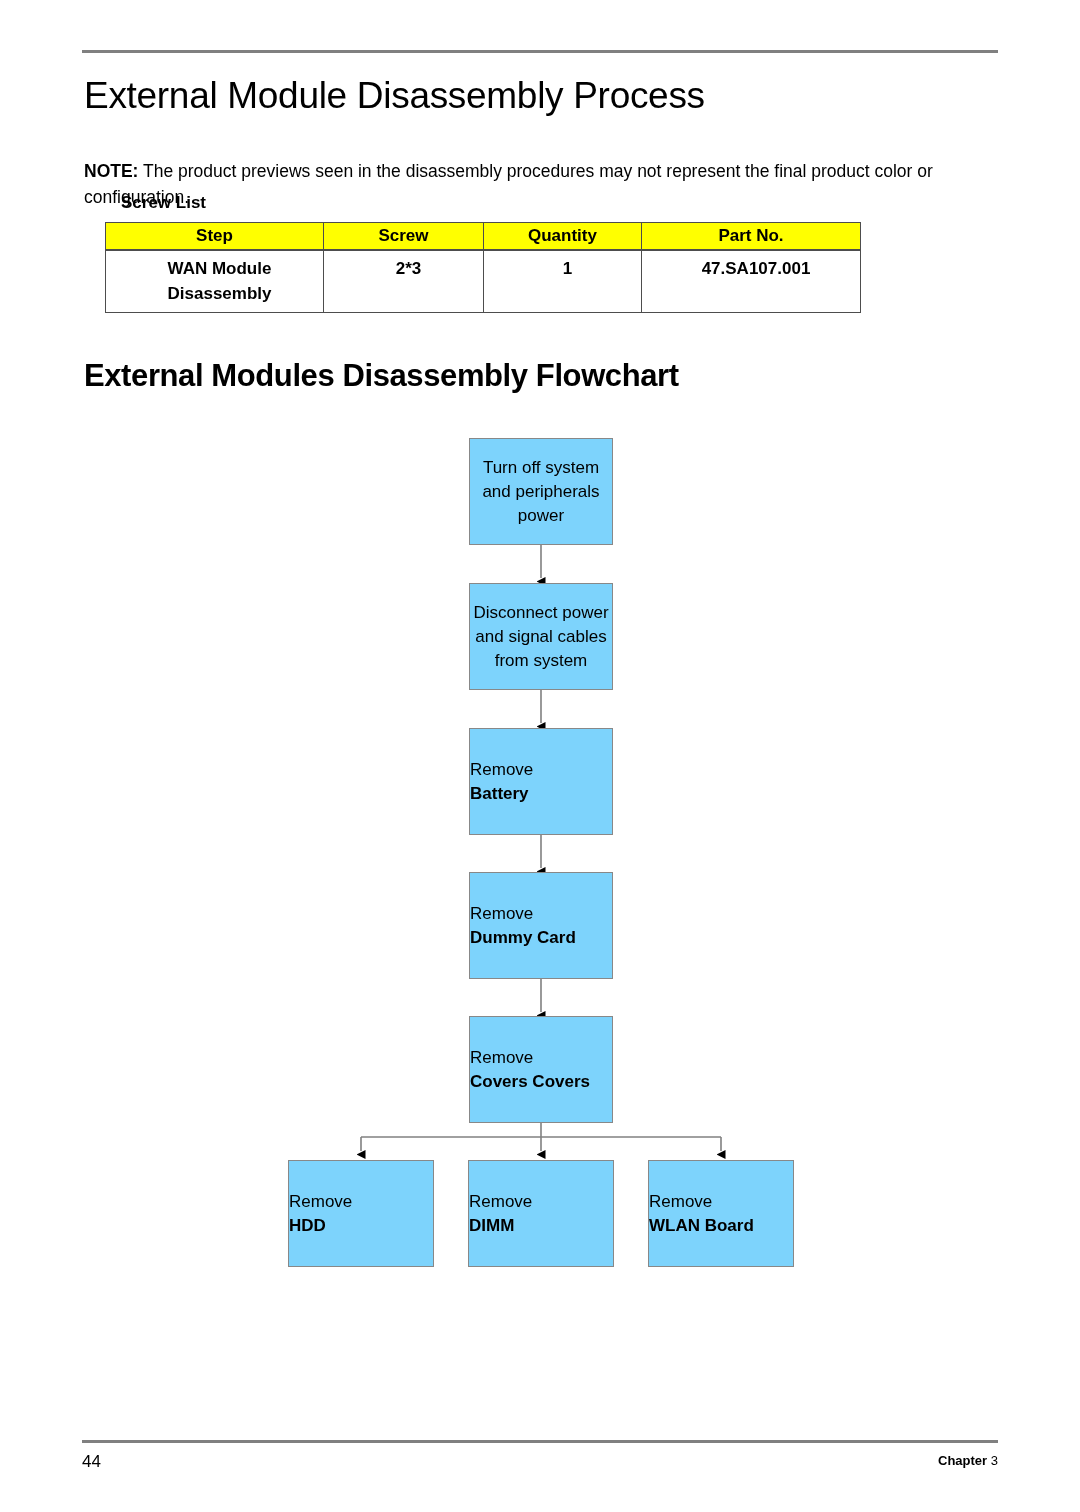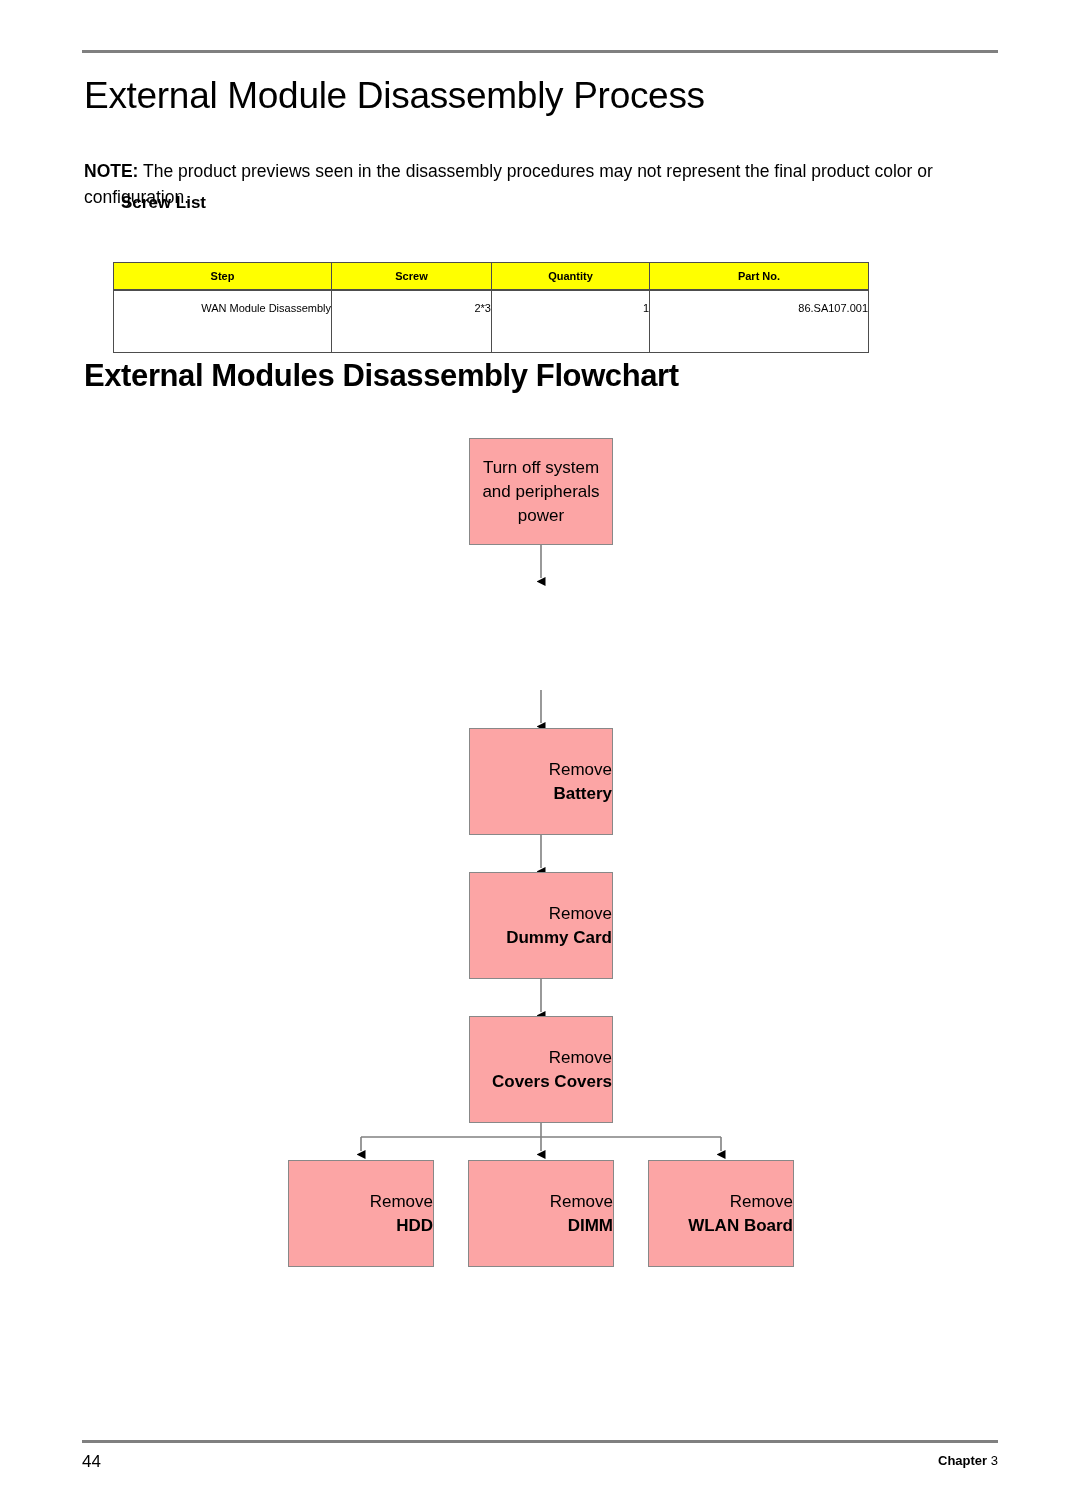--- a/index.html
+++ b/index.html
@@ -100,72 +100,71 @@
     line-height: 40px;
     font-weight: bold;
     letter-spacing: -0.4px;
     margin: 0;
     white-space: nowrap;
   }
 
   
   .screw-table {
     position: absolute;
-    left: 113px;
+    left: 105px;
     top: 222px;
     width: 755px;
     border-collapse: collapse;
     table-layout: fixed;
-    font-size: 11px;
-    margin-top: 40px;
+    font-size: 17px;
   }
   .screw-table th,
   .screw-table td {
     border: 1.5px solid #4d4d4d;
     padding: 0;
     vertical-align: top;
   }
   .screw-table thead th {
     background: #ffff00;
     color: #000000;
     font-weight: bold;
     text-align: center;
     height: 26px;
     line-height: 26px;
     border-bottom-width: 2.5px;
   }
   .screw-table tbody td {
     height: 56px;
     padding: 5px 0 0 10px;
     line-height: 25px;
-    text-align: right;
-    font-weight: normal;
+    text-align: center;
+    font-weight: bold;
   }
   .col-step  { width: 218px; }
   .col-screw { width: 160px; }
   .col-qty   { width: 158px; }
   .col-part  { width: 219px; }
 
   
   .flowchart {
     position: absolute;
     left: 0;
     top: 0;
     width: 1080px;
     height: 1512px;
     pointer-events: none;
   }
   .flow-box {
     position: absolute;
     border: 1.5px solid #888888;
-    background: #fca5a5;
+    background: #7dd3fc;
     box-sizing: border-box;
     display: flex;
     flex-direction: column;
-    align-items: flex-end;
+    align-items: flex-start;
     justify-content: center;
     text-align: center;
     font-size: 17px;
     line-height: 24px;
     pointer-events: auto;
   }
   .flow-box .line2 {
     font-weight: bold;
   }
 </style>
@@ -197,21 +196,21 @@
         <th>Screw</th>
         <th>Quantity</th>
         <th>Part No.</th>
       </tr>
     </thead>
     <tbody>
       <tr>
         <td>WAN Module Disassembly</td>
         <td>2*3</td>
         <td>1</td>
-        <td>86.SA107.001</td>
+        <td>47.SA107.001</td>
       </tr>
     </tbody>
   </table>
 
   <h2 class="flow-title">External Modules Disassembly Flowchart</h2>
 
   <svg class="flowchart" viewBox="0 0 1080 1512" width="1080" height="1512">
     <defs>
       <marker id="arrowhead" markerWidth="9" markerHeight="9" refX="1" refY="4.5" orient="auto" markerUnits="userSpaceOnUse">
         <path d="M0,0 L9,0 L4.5,9 Z" fill="#000000"></path>
@@ -227,20 +226,23 @@
     <line x1="361" y1="1137" x2="721" y2="1137" stroke="#808080" stroke-width="1.6"></line>
     <line x1="361" y1="1137" x2="361" y2="1151" stroke="#808080" stroke-width="1.6" marker-end="url(#arrowhead)"></line>
     <line x1="541" y1="1137" x2="541" y2="1151" stroke="#808080" stroke-width="1.6" marker-end="url(#arrowhead)"></line>
     <line x1="721" y1="1137" x2="721" y2="1151" stroke="#808080" stroke-width="1.6" marker-end="url(#arrowhead)"></line>
   </svg>
 
   <div class="flow-box" style="left:469px; top:438px; width:144px; height:107px;">
     <span>Turn off system and peripherals power</span>
   </div>
 
+  <div class="flow-box" style="left:469px; top:583px; width:144px; height:107px;">
+    <span>Disconnect power and signal cables from system</span>
+  </div>
 
   <div class="flow-box" style="left:469px; top:728px; width:144px; height:107px;">
     <span>Remove</span>
     <span class="line2">Battery</span>
   </div>
 
   <div class="flow-box" style="left:469px; top:872px; width:144px; height:107px;">
     <span>Remove</span>
     <span class="line2">Dummy Card</span>
   </div>

